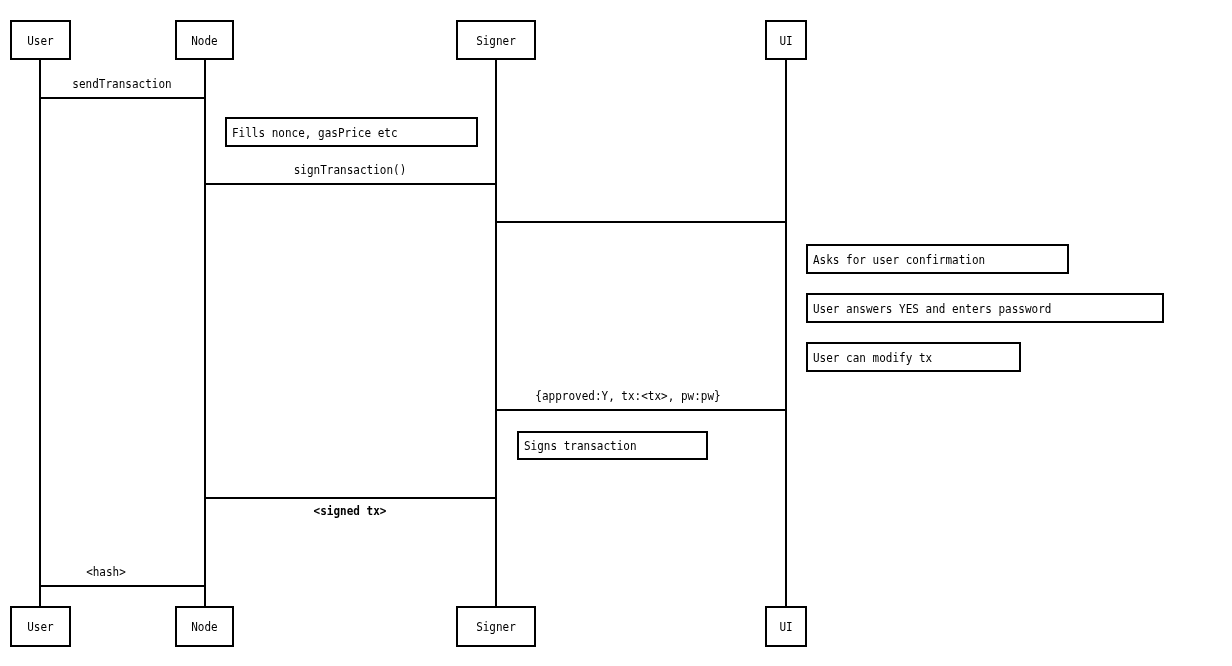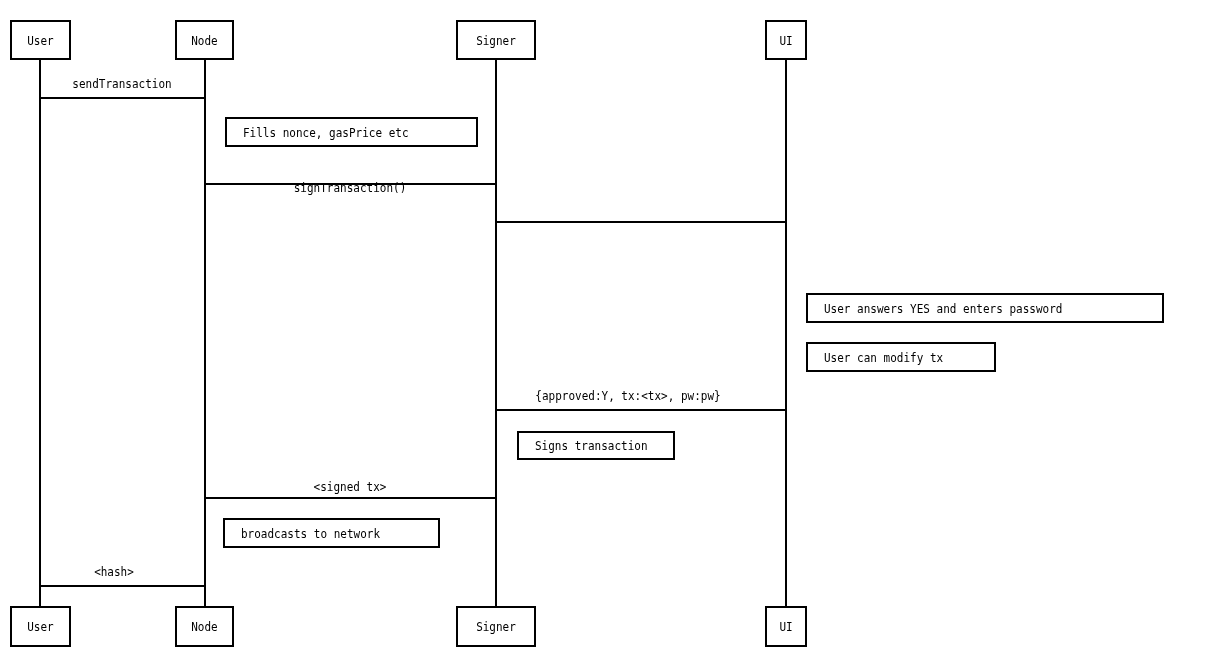--- a/index.html
+++ b/index.html
@@ -37,21 +37,21 @@
     justify-content: center;
     white-space: nowrap;
   }
   .note {
     position: absolute;
     border: 2px solid #000000;
     box-sizing: border-box;
     background: #ffffff;
     display: flex;
     align-items: center;
-    padding-left: 16px;
+    padding-left: 5px;
     white-space: nowrap;
     overflow: hidden;
   }
   .mlabel {
     position: absolute;
     height: 20px;
     line-height: 20px;
     transform: translateX(-50%);
     white-space: nowrap;
     text-align: right;
@@ -86,53 +86,53 @@
 
   <div class="mlabel" style="left:122px; top:75px;">
     <span class="ty">sendTransaction</span>
   </div>
   <div class="hline" style="left: 40px; top: 97px; width: 165px; background: rgb(0, 0, 0);"></div>
 
   <div class="note" style="left: 225px; top: 117px; width: 253px; height: 30px; border-color: rgb(0, 0, 0);">
     <span class="ty">Fills nonce, gasPrice etc</span>
   </div>
 
-  <div class="mlabel" style="left:350px; top:161px;margin-top:18px;">
+  <div class="mlabel" style="left:350px; top:161px;">
     <span class="ty">signTransaction()</span>
   </div>
   <div class="hline" style="left: 205px; top: 183px; width: 291px; background: rgb(0, 0, 0);"></div>
 
   <div class="hline" style="left: 496px; top: 221px; width: 290px; background: rgb(0, 0, 0);"></div>
 
+  <div class="note" style="left: 806px; top: 244px; width: 263px; height: 30px; border-color: rgb(0, 0, 0);">
+    <span class="ty">Asks for user confirmation</span>
+  </div>
   <div class="note" style="left: 806px; top: 293px; width: 358px; height: 30px; border-color: rgb(0, 0, 0);">
     <span class="ty">User answers YES and enters password</span>
   </div>
-  <div class="note" style="left: 806px; top: 342px; width: 190px; height: 30px; border-color: rgb(0, 0, 0);">
+  <div class="note" style="left: 806px; top: 342px; width: 215px; height: 30px; border-color: rgb(0, 0, 0);">
     <span class="ty">User can modify tx</span>
   </div>
 
   <div class="mlabel" style="left:628px; top:387px;">
     <span class="ty">{approved:Y, tx:&lt;tx&gt;, pw:pw}</span>
   </div>
   <div class="hline" style="left: 496px; top: 409px; width: 290px; background: rgb(0, 0, 0);"></div>
 
-  <div class="note" style="left: 517px; top: 431px; width: 158px; height: 29px; border-color: rgb(0, 0, 0);">
+  <div class="note" style="left: 517px; top: 431px; width: 191px; height: 29px; border-color: rgb(0, 0, 0);">
     <span class="ty">Signs transaction</span>
   </div>
 
-  <div class="mlabel" style="left:350px; top:478px;">
+  <div class="mlabel" style="left:350px; top:502px;font-weight:bold;">
     <span class="ty">&lt;signed tx&gt;</span>
   </div>
   <div class="hline" style="left: 205px; top: 497px; width: 291px; background: rgb(0, 0, 0);"></div>
 
-  <div class="note" style="left: 223px; top: 518px; width: 217px; height: 30px; border-color: rgb(0, 0, 0);">
-    <span class="ty">broadcasts to network</span>
-  </div>
 
-  <div class="mlabel" style="left:114px; top:563px;">
+  <div class="mlabel" style="left:106px; top:563px;">
     <span class="ty">&lt;hash&gt;</span>
   </div>
   <div class="hline" style="left: 40px; top: 585px; width: 165px; background: rgb(0, 0, 0);"></div>
 
   <div class="abox" style="left: 10px; top: 606px; width: 61px; height: 41px; border-color: rgb(0, 0, 0);">
     <span class="ty">User</span>
   </div>
   <div class="abox" style="left: 175px; top: 606px; width: 59px; height: 41px; border-color: rgb(0, 0, 0);">
     <span class="ty">Node</span>
   </div>

